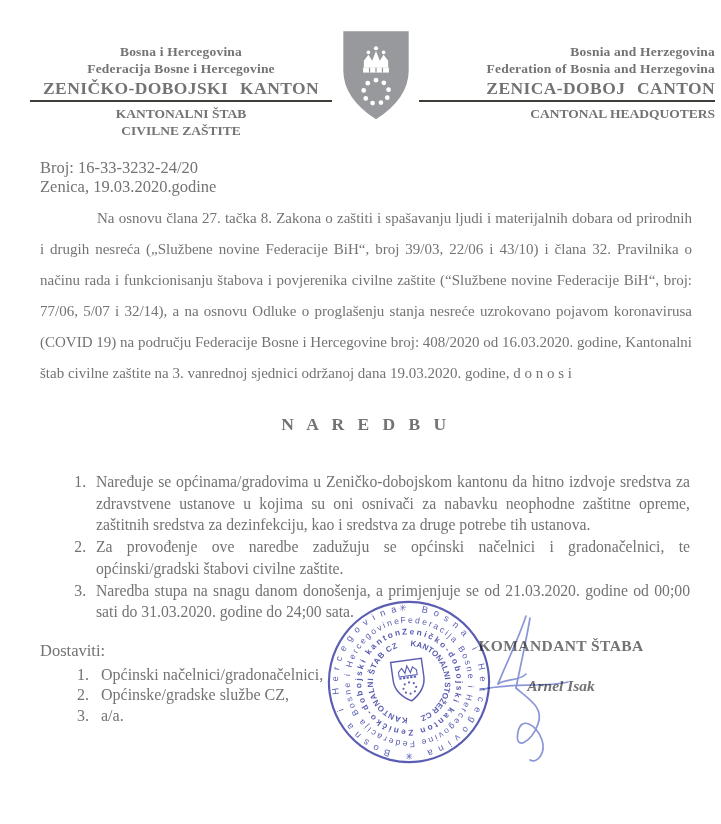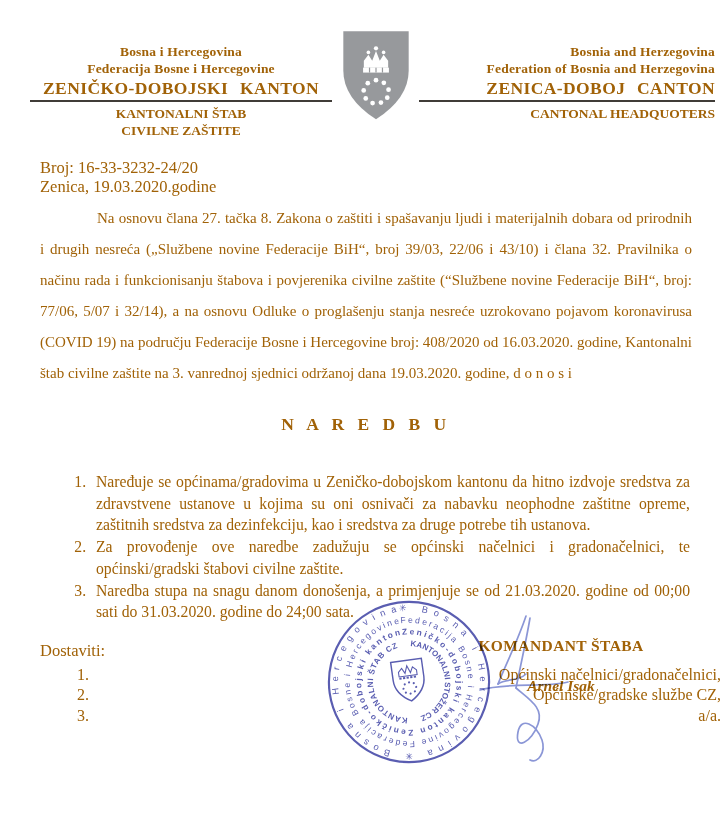--- a/index.html
+++ b/index.html
@@ -1,18 +1,18 @@
 <!DOCTYPE html>
 <html><head>
 <meta charset="utf-8">
 <style>
   html,body{margin:0;padding:0;background:#ffffff;}
   .page{
     position:relative;width:721px;height:824px;background:#ffffff;overflow:hidden;
-    font-family:"Liberation Serif", serif;color:#a16207;
+    font-family:"Liberation Serif", serif;color:#737373;
   }
   
   .letterhead{display:flex;justify-content:space-between;align-items:flex-start;
     padding:44px 6px 0 30px;}
   .lh-block{text-align:center;}
   .lh-left{width:302px;}
   .lh-right{width:296px;text-align:right;}
   .lh-small{font-size:13.5px;font-weight:bold;line-height:16.5px;letter-spacing:0.2px;}
   .lh-canton{font-size:17.5px;font-weight:bold;letter-spacing:0.4px;word-spacing:7px;
     line-height:20px;margin-top:1px;}
@@ -26,21 +26,21 @@
   .preamble{margin:7px 0 0 40px;width:652px;font-size:15px;line-height:31px;
     text-align:justify;text-indent:57px;}
   .order-title{margin:25px 0 0 40px;width:652px;text-align:center;
     font-size:17.5px;font-weight:bold;letter-spacing:4.5px;}
   ol.order-items{margin:36px 0 12px 40px;width:600px;padding-left:50px;
     font-size:15.7px;line-height:21.7px;text-align:justify;list-style:decimal;}
   ol.order-items li{padding-left:6px;}
   
   .distribution{margin:18px 0 0 40px;font-size:16.5px;}
   ol.dist-items{margin:4px 0 0 26px;padding-left:27px;font-size:16px;
-    line-height:20.4px;list-style:decimal;text-align:right;}
+    line-height:20.4px;list-style:decimal;}
   ol.dist-items li{padding-left:8px;}
   .cmd-title{position:absolute;left:452px;top:637px;width:218px;text-align:center;
     font-weight:bold;font-size:15.5px;letter-spacing:0.4px;z-index:1;}
   .cmd-name{position:absolute;left:452px;top:677px;width:218px;text-align:center;
     font-weight:bold;font-style:italic;font-size:15.5px;z-index:1;}
   
   .stamp{position:absolute;left:318px;top:591px;width:182px;height:182px;
     transform:rotate(-8deg);opacity:0.93;mix-blend-mode:multiply;z-index:2;}
   .stamp text{fill:#4d51ab;font-family:"Liberation Sans",sans-serif;}
   .t-outer{font-size:10.2px;}

